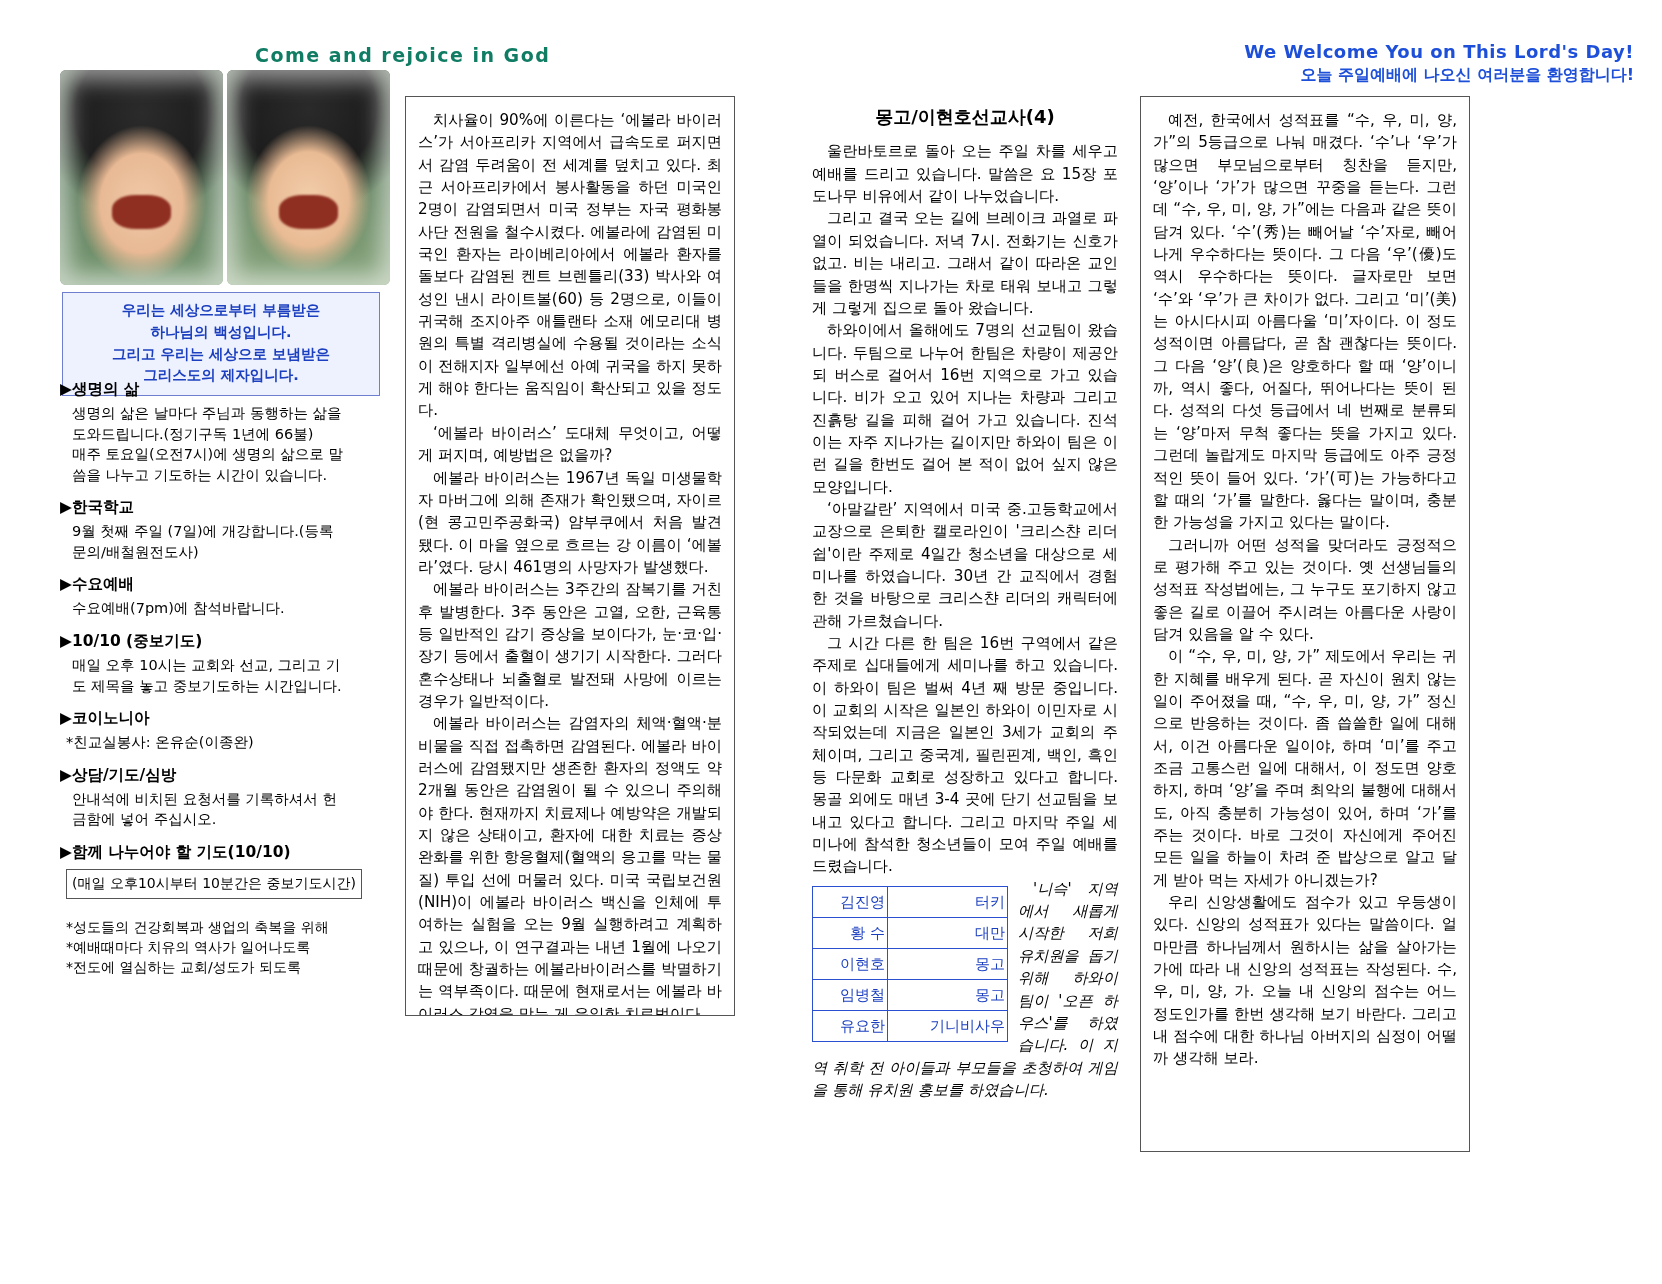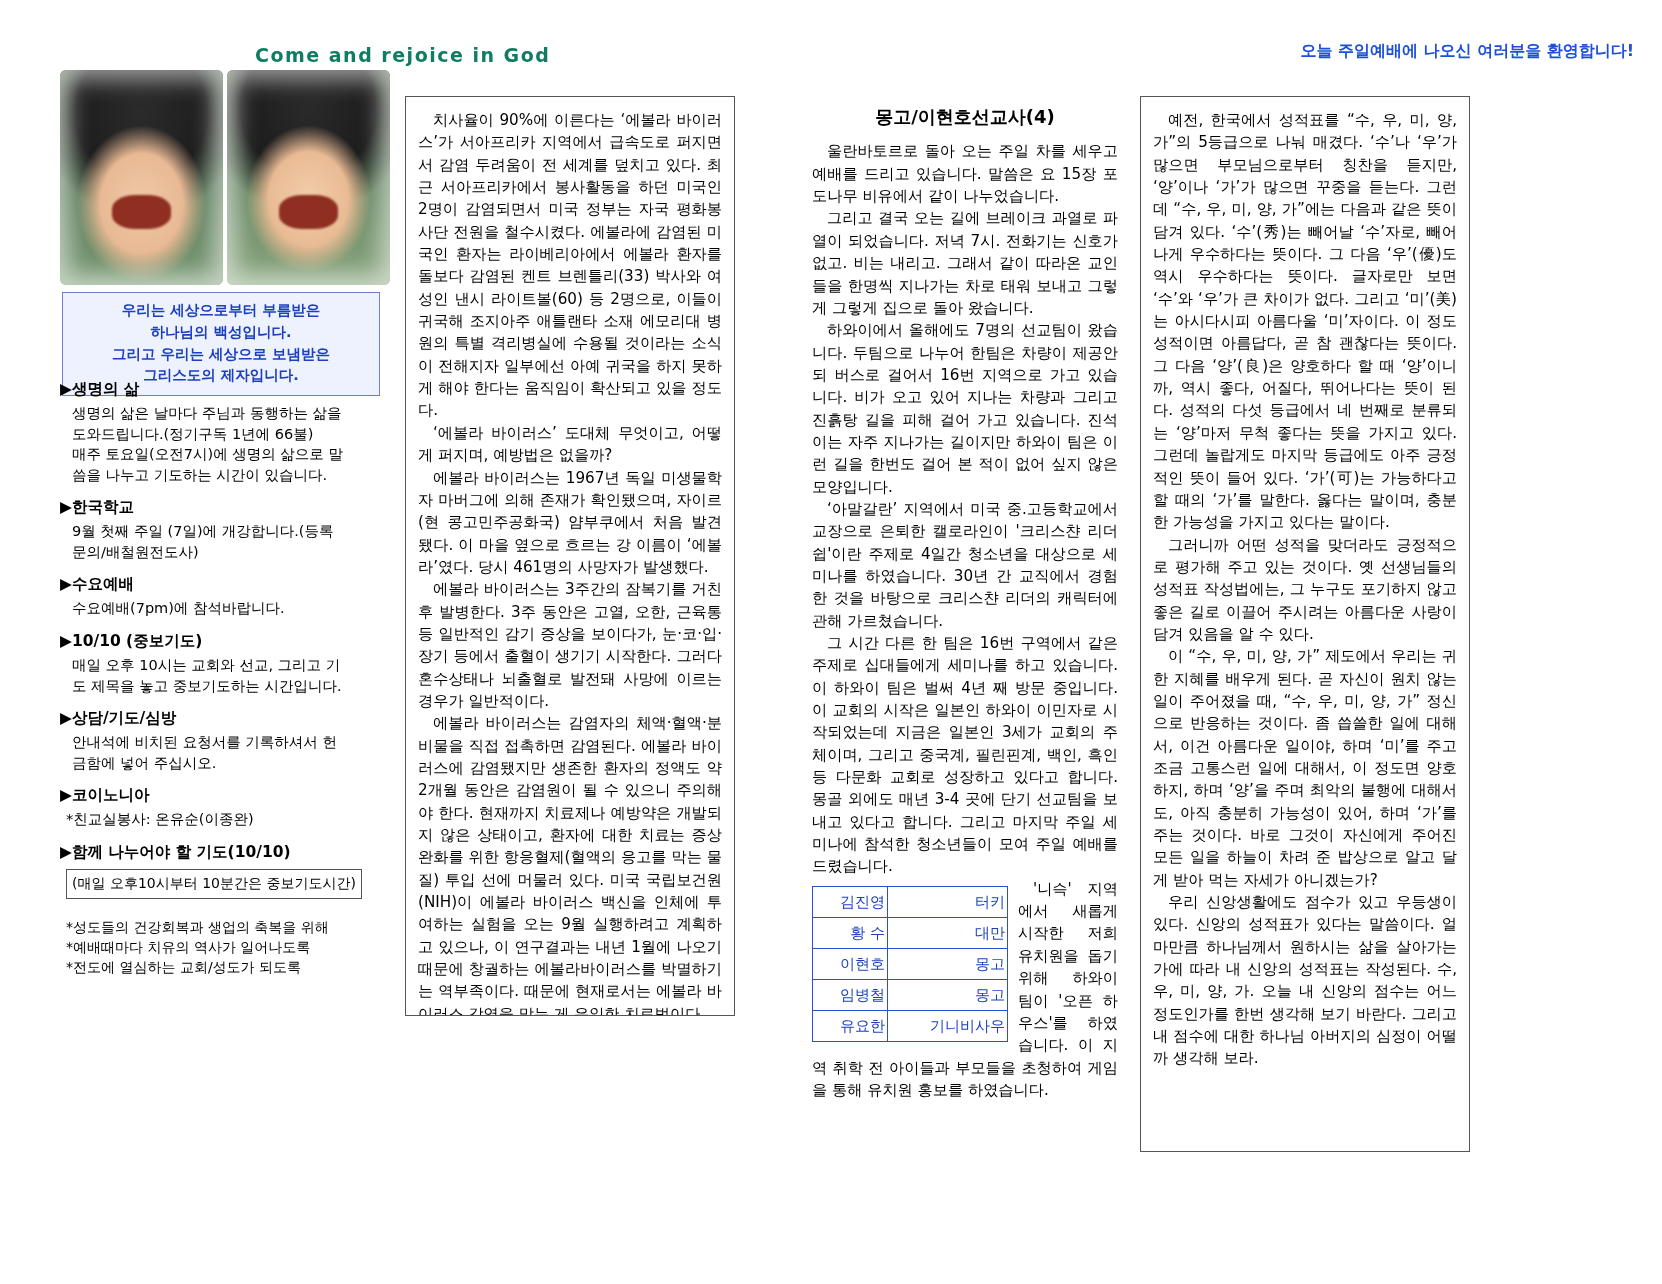--- a/index.html
+++ b/index.html
@@ -130,30 +130,31 @@
     font-size:15px;
   }
   .mtable td {
     border:1px solid #2b4fd0;
     color:#1b3fbf;
     text-align:right;
     padding:4px 2px;
     height:26px;
     white-space:nowrap;
   }
-  .wrapnote { text-align:justify; }
+  .wrapnote { text-align:justify;font-style:italic; }
   .clear { clear:both; }
 </style>
 </head>
 <body>
 
 <div class="page">
 
   <div class="hdr-left">Come and rejoice in God</div>
   <div class="hdr-right">
+    <div class="l1">We Welcome You on This Lord's Day!</div>
     <div class="l2">오늘 주일예배에 나오신 여러분을 환영합니다!</div>
   </div>
 
   <div class="photos">
     <div class="photo p1">
         <div class="mouth"></div>
       </div>
     <div class="photo p2">
         <div class="mouth"></div>
       </div>
@@ -188,28 +189,28 @@
       <div class="line ind">수요예배(7pm)에 참석바랍니다.</div>
     </div>
 
     <div class="sec">
       <div class="sec-title">▶10/10 (중보기도)</div>
       <div class="line ind">매일 오후 10시는 교회와 선교, 그리고 기</div>
       <div class="line ind">도 제목을 놓고 중보기도하는 시간입니다.</div>
     </div>
 
     <div class="sec">
+      <div class="sec-title">▶코이노니아</div>
+      <div class="line">*친교실봉사: 온유순(이종완)</div>
+    </div>
+
+    <div class="sec">
       <div class="sec-title">▶상담/기도/심방</div>
       <div class="line ind">안내석에 비치된 요청서를 기록하셔서 헌</div>
       <div class="line ind">금함에 넣어 주십시오.</div>
-    </div>
-
-    <div class="sec">
-      <div class="sec-title">▶코이노니아</div>
-      <div class="line">*친교실봉사: 온유순(이종완)</div>
     </div>
 
     <div class="sec">
       <div class="sec-title">▶함께 나누어야 할 기도(10/10)</div>
       <div class="boxed">(매일 오후10시부터 10분간은 중보기도시간)</div>
       <div class="line small">*성도들의 건강회복과 생업의 축복을 위해</div>
       <div class="line small">*예배때마다 치유의 역사가 일어나도록</div>
       <div class="line small">*전도에 열심하는 교회/성도가 되도록</div>
     </div>
 

